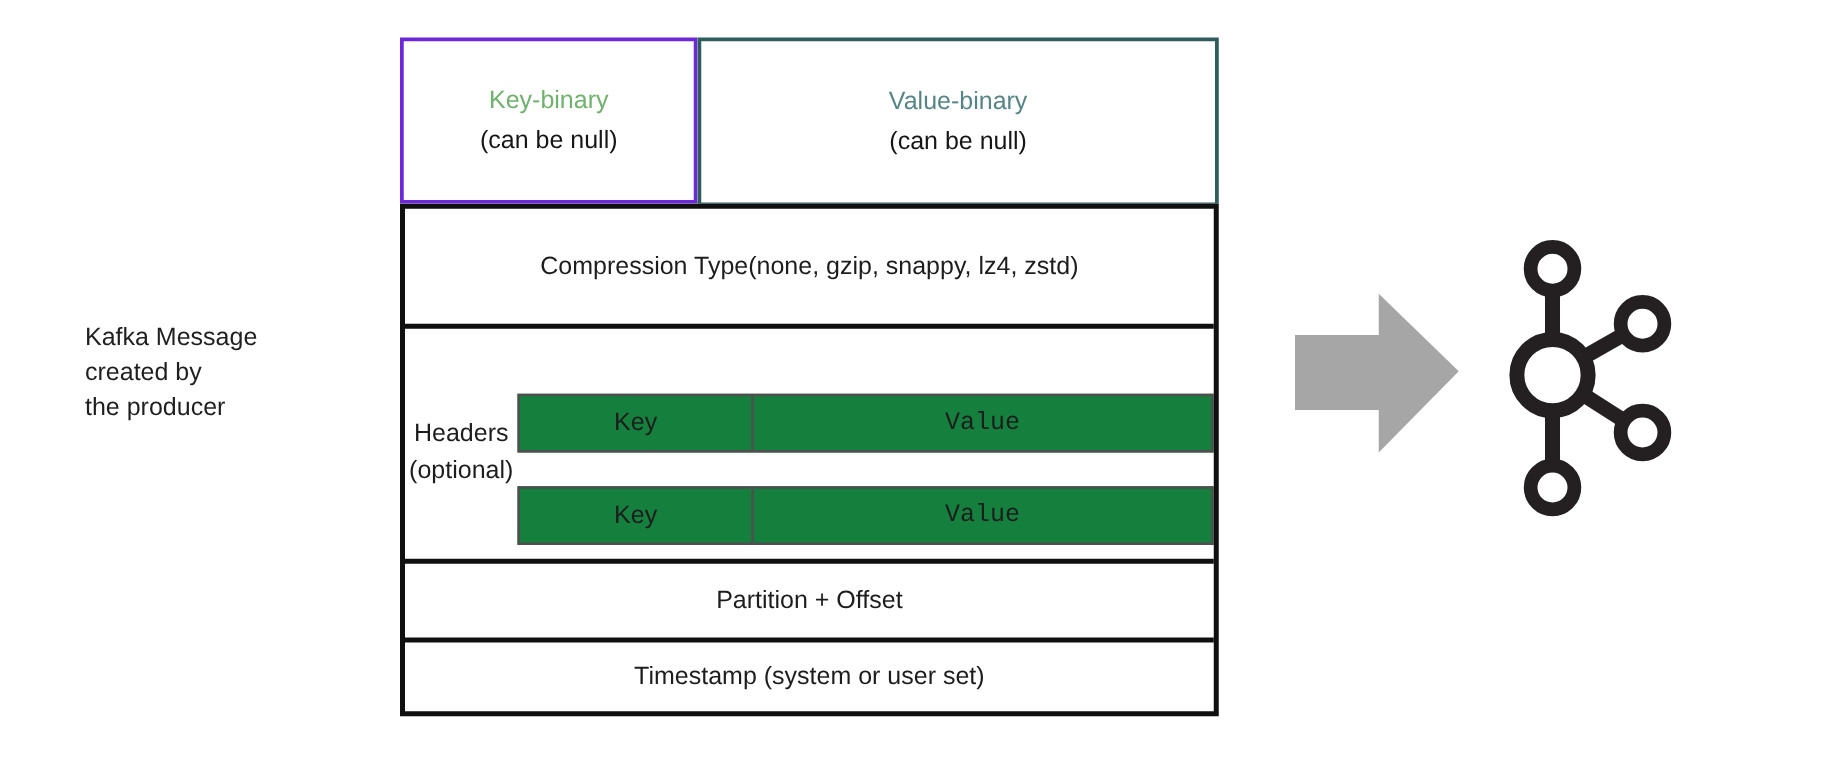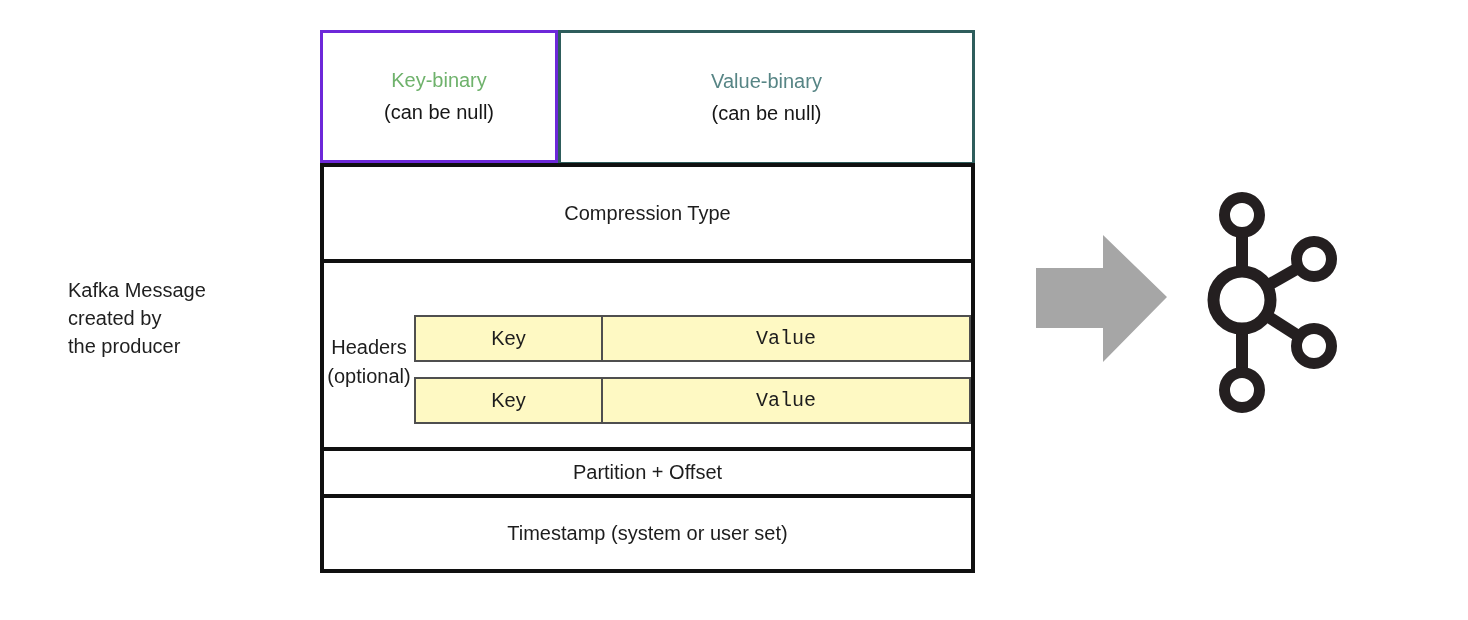--- a/index.html
+++ b/index.html
@@ -16,21 +16,20 @@
     background: #ffffff;
     overflow: hidden;
   }
   .caption {
     position: absolute;
     left: 68px;
     top: 256px;
     font-size: 20px;
     line-height: 28px;
     color: #1f1f1f;
-    margin-top: 20px;
   }
   .top-box {
     position: absolute;
     top: 30px;
     box-sizing: border-box;
     background: #ffffff;
     display: flex;
     flex-direction: column;
     align-items: center;
     justify-content: center;
@@ -75,37 +74,38 @@
     line-height: 29px;
     text-align: center;
   }
   .sec + .sec { border-top: 4px solid #101010; }
   .sec-compression { height: 92px; }
   .sec-headers {
     height: 188px;
     justify-content: flex-start;
     padding-top: 13px;
   }
-  .sec-partition { height: 47px; }
+  .sec-partition { height: 63px; }
   .sec-timestamp { flex: 1; }
 
   .header-rows {
     margin-top: 15px;
     display: flex;
     flex-direction: column;
     gap: 15px;
     align-items: center;
   }
   .kv-row {
     width: 557px;
     height: 47px;
     box-sizing: border-box;
     border: 2px solid #4f4f4f;
     display: flex;
-    background: #fef9c3;
+    background: #15803d;
+    margin-top: 12px;
   }
   .kv-key {
     width: 187px;
     box-sizing: border-box;
     border-right: 2px solid #4f4f4f;
     display: flex;
     align-items: center;
     justify-content: center;
   }
   .kv-value {
@@ -144,20 +144,21 @@
 
   <div class="top-box value-box">
     <div class="box-title">Value-binary</div>
     <div class="box-note">(can be null)</div>
   </div>
 
   <div class="stack">
 
     <div class="sec sec-compression">
       <div>Compression Type</div>
+      <div>(none, gzip, snappy, lz4, zstd)</div>
     </div>
 
     <div class="sec sec-headers">
       <div>Headers (optional)</div>
       <div class="header-rows">
         <div class="kv-row">
           <div class="kv-key">Key</div>
           <div class="kv-value">Value</div>
         </div>
         <div class="kv-row">

